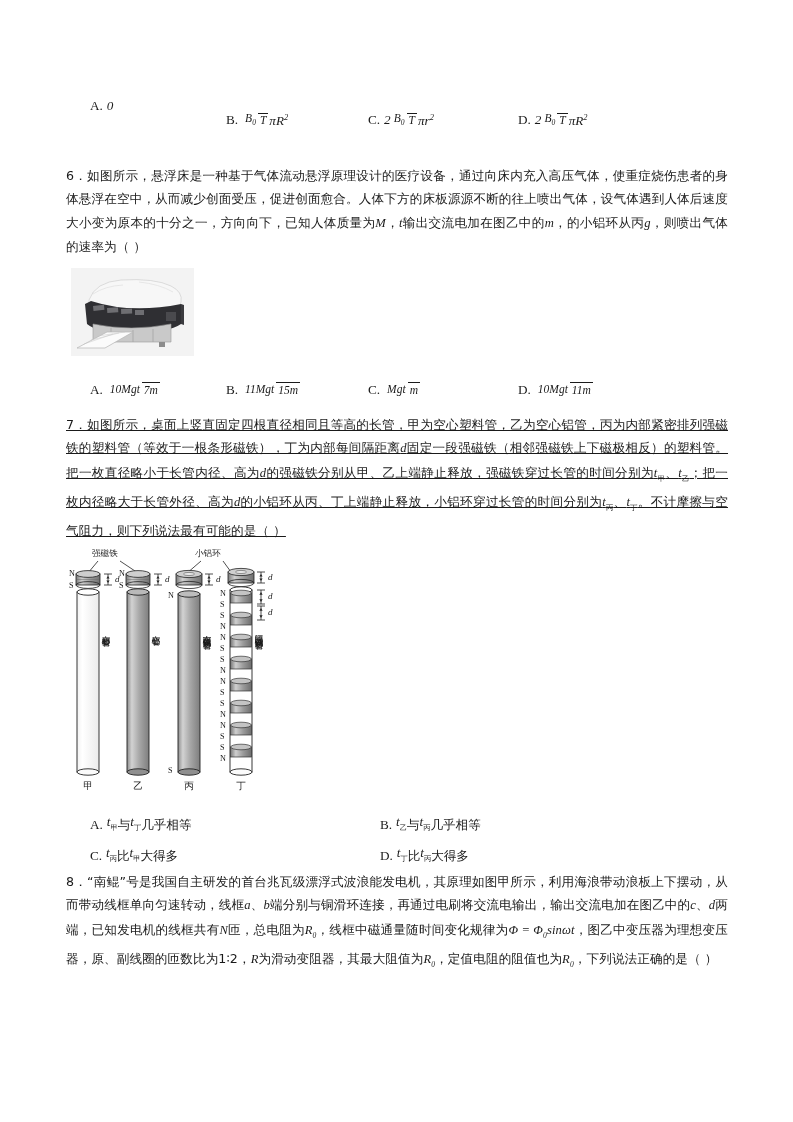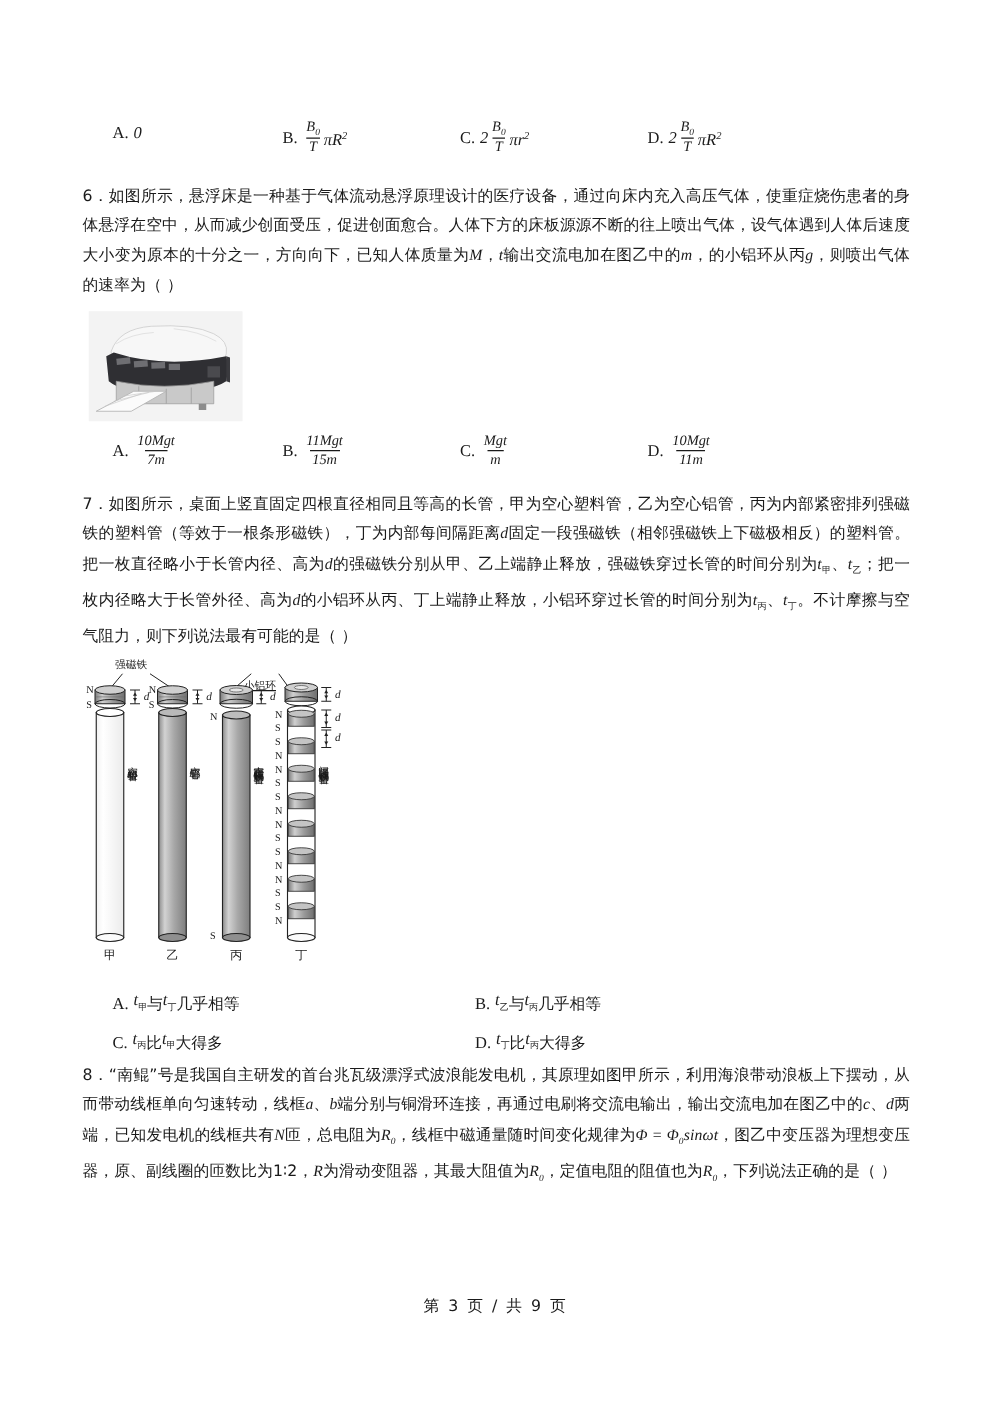--- a/index.html
+++ b/index.html
@@ -52,27 +52,27 @@
     white-space: nowrap;
   }
   .opt-lbl {
     font-family: "Liberation Serif", serif;
     margin-right: 4px;
   }
 
   
   .frac {
     display: inline-flex;
-    flex-direction: column;
+    flex-direction: row;
     align-items: center;
     vertical-align: middle;
     font-style: italic;
     line-height: 1.08;
     font-size: 11.5px;
-    margin: 0 1px;
+    margin: 16px 1px;
     position: relative;
     top: -0.5px;
     text-align: center;
   }
   .frac .num { padding: 0 2px 0.5px 2px; }
   .frac .den { padding: 0.5px 2px 0 2px; border-top: 1px solid #1a1a1a; }
   .sub { font-size: 7.6px; vertical-align: sub; font-style: italic; }
   .sup { font-size: 8.4px; vertical-align: super; font-style: italic; }
   .subcn {
     font-size: 7.2px;
@@ -243,28 +243,28 @@
     </div>
     <div class="opt">
       <span class="opt-lbl">D.</span>
       <span class="frac">
         <span class="num">10Mgt</span>
         <span class="den">11m</span>
       </span>
     </div>
   </div>
 
-  <p class="qtext cn" style="margin-top:16px;">
+  <p class="qtext cn" style="text-decoration:underline;">
     <span>7．如图所示，桌面上竖直固定四根直径相同且等高的长管，甲为空心塑料管，乙为空心铝管，丙为内部紧密排列强磁铁的塑料管（等效于一根条形磁铁），丁为内部每间隔距离</span><span class="it">d</span><span>固定一段强磁铁（相邻强磁铁上下磁极相反）的塑料管。把一枚直径略小于长管内径、高为</span><span class="it">d</span><span>的强磁铁分别从甲、乙上端静止释放，强磁铁穿过长管的时间分别为</span><span class="it"><span>t</span><span class="subcn">甲</span></span><span>、</span><span class="it"><span>t</span><span class="subcn">乙</span></span><span>；把一枚内径略大于长管外径、高为</span><span class="it">d</span><span>的小铝环从丙、丁上端静止释放，小铝环穿过长管的时间分别为</span><span class="it"><span>t</span><span class="subcn">丙</span></span><span>、</span><span class="it"><span>t</span><span class="subcn">丁</span></span><span>。不计摩擦与空气阻力，则下列说法最有可能的是（    ）</span>
   </p>
 
   <div class="fig7" style="margin-top:6px; margin-left:2px;">
 
     <span class="lead-lbl" style="left:24px; top:0px;">强磁铁</span>
-    <span class="lead-lbl" style="left:127px; top:17px;text-decoration:underline;">小铝环</span>
+    <span class="lead-lbl" style="left:127px; top:0px;">小铝环</span>
 
     <svg width="232" height="258" viewBox="0 0 232 258" style="position:absolute;left:0;top:0;">
 
       <path d="M30 13 L20 25" stroke="#222" stroke-width="0.8" fill="none"></path>
       <path d="M52 13 L70 25" stroke="#222" stroke-width="0.8" fill="none"></path>
       <path d="M133 13 L118 26" stroke="#222" stroke-width="0.8" fill="none"></path>
       <path d="M155 13 L163 24" stroke="#222" stroke-width="0.8" fill="none"></path>
 
       <defs>
         <linearGradient id="gAl" x1="0" y1="0" x2="1" y2="0">
@@ -469,14 +469,13 @@
       </div>
     </div>
   </div>
 
   <p class="qtext cn" style="margin-top:1px;">
     <span>8．“南鲲”号是我国自主研发的首台兆瓦级漂浮式波浪能发电机，其原理如图甲所示，利用海浪带动浪板上下摆动，从而带动线框单向匀速转动，线框</span><span class="it">a</span><span>、</span><span class="it">b</span><span>端分别与铜滑环连接，再通过电刷将交流电输出，输出交流电加在图乙中的</span><span class="it">c</span><span>、</span><span class="it">d</span><span>两端，已知发电机的线框共有</span><span class="it">N</span><span>匝，总电阻为</span><span class="it"><span>R</span><span class="sub">0</span></span><span>，线框中磁通量随时间变化规律为</span><span class="it"><span>Φ = Φ</span><span class="sub">0</span><span>sin</span><span>ωt</span></span><span>，图乙中变压器为理想变压器，原、副线圈的匝数比为</span><span>1∶2</span><span>，</span><span class="it">R</span><span>为滑动变阻器，其最大阻值为</span><span class="it"><span>R</span><span class="sub">0</span></span><span>，定值电阻的阻值也为</span><span class="it"><span>R</span><span class="sub">0</span></span><span>，下列说法正确的是（    ）</span>
   </p>
 
 </div>
 
-<div class="footer">第 3 页 / 共 9 页</div>
 </div>
 
 </body></html>

